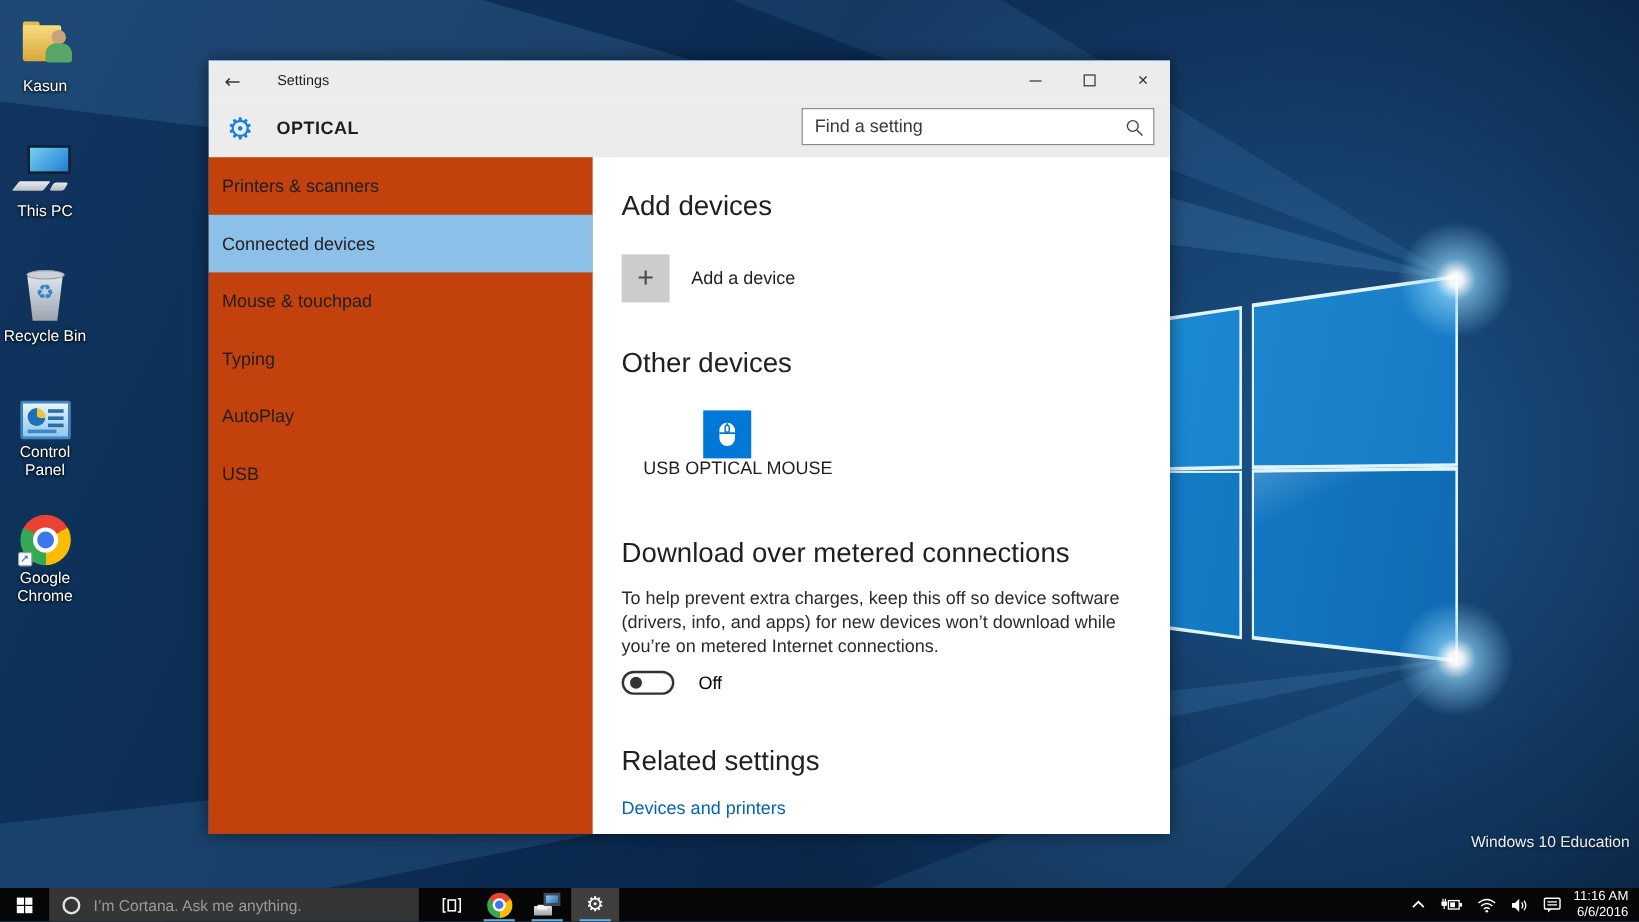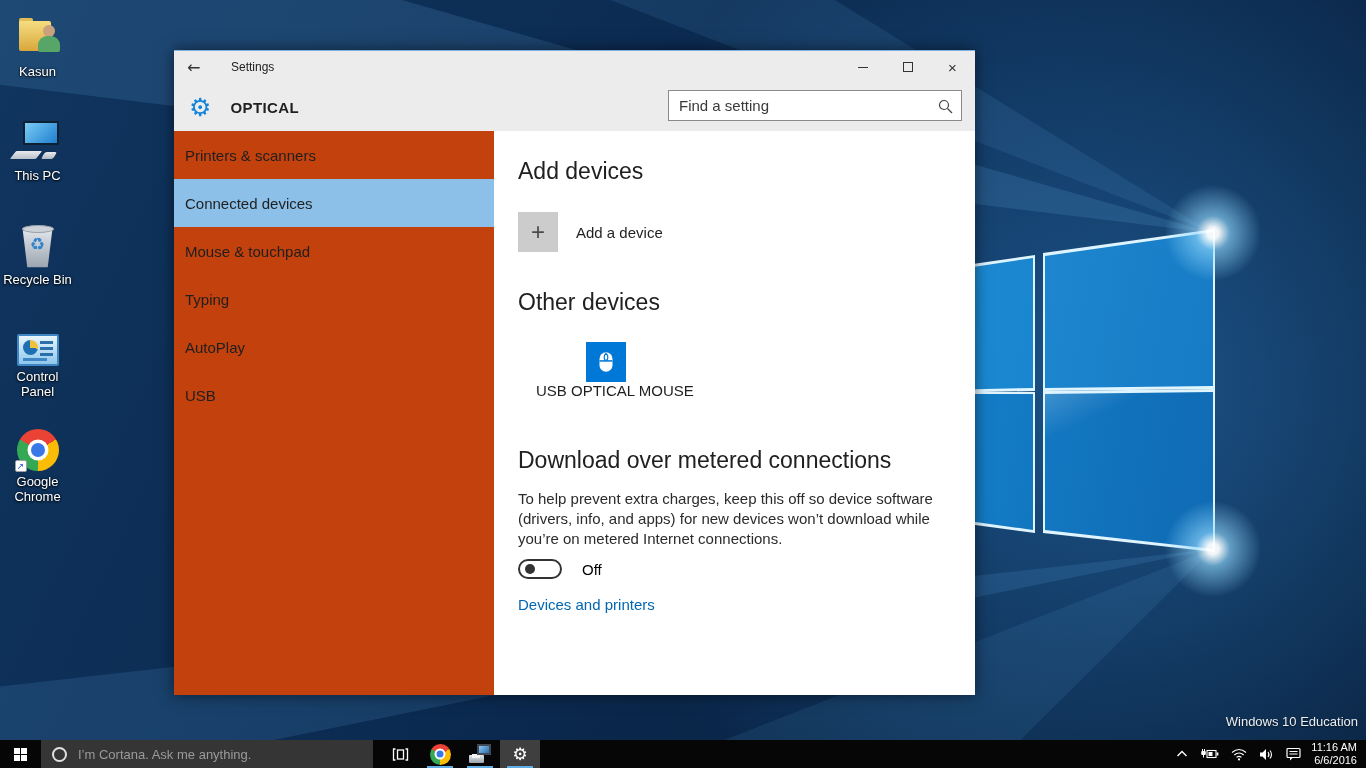--- a/index.html
+++ b/index.html
@@ -107,28 +107,28 @@
   .tile.mouse { background:#0078d7; }
   .devrow .devlbl { margin-left:18px; font-size:15px; color:#1f1f1f; }
   .para { margin-top:15px; width:434px; font-size:15px; line-height:20px; color:#2b2b2b; }
   .togglerow { margin-top:10px; display:flex; align-items:center; cursor:pointer; width:fit-content; }
   .toggle { position:relative; width:44px; height:20px; border:2px solid #333; border-radius:11px; background:#fff; }
   .toggle .knob { position:absolute; left:5px; top:3px; width:10px; height:10px; border-radius:50%; background:#333; }
   .togglelbl { margin-left:20px; font-size:15px; color:#000; }
   .link { margin-top:17px; font-size:15px; color:#0066b4; cursor:pointer; width:fit-content; }
 
   
-  .watermark { position:absolute; right:8px; top:714px; font-size:13px; color:rgba(255,255,255,.92); text-shadow:0 1px 2px rgba(0,0,0,.6); }
+  .watermark { position:absolute; right:8px; top:694px; font-size:13px; color:rgba(255,255,255,.92); text-shadow:0 1px 2px rgba(0,0,0,.6); }
 
   
   .taskbar { position:absolute; left:0; right:0; bottom:0; height:28px; background:#060606; display:flex; align-items:stretch; z-index:5; }
   .startbtn { width:41px; display:flex; align-items:center; justify-content:center; cursor:pointer; }
   .startlogo { display:grid; grid-template-columns:6px 6px; grid-template-rows:6px 6px; gap:1px; }
   .startlogo i { background:#fff; display:block; }
-  .cortana { width:332px; background:#353535; display:flex; align-items:center; padding-left:11px; cursor:text; }
+  .cortana { width:308px; background:#353535; display:flex; align-items:center; padding-left:11px; cursor:text; }
   .cortana .circle { width:15px; height:15px; border:2px solid #e0e0e0; border-radius:50%; flex:none; }
   .cortana .hint { margin-left:11px; font-size:13px; color:#9a9a9a; white-space:nowrap; }
   .tbtn { position:relative; width:40px; display:flex; align-items:center; justify-content:center; cursor:pointer; }
   .tbtn.first { margin-left:7px; }
   .tbtn.active { background:#3f3f3f; }
   .tbtn.running::after { content:""; position:absolute; left:7px; right:7px; bottom:0; height:2px; background:#61aee6; }
   .tb-gear { font-family:"DejaVu Sans",sans-serif; font-size:17px; color:#fff; line-height:17px; }
   .chrome-sm { position:relative; width:21px; height:21px; border-radius:50%;
                background:conic-gradient(from 60deg,#fbbc05 0 120deg,#34a853 120deg 240deg,#ea4335 240deg 360deg); }
   .chrome-sm::before { content:""; position:absolute; left:50%; top:50%; width:11px; height:11px; transform:translate(-50%,-50%); border-radius:50%; background:#fff; }
@@ -283,20 +283,21 @@
         <span class="devlbl">USB OPTICAL MOUSE</span>
       </div>
       <h2 class="h-metered">Download over metered connections</h2>
       <p class="para">To help prevent extra charges, keep this off so device software (drivers, info, and apps) for new devices won’t download while you’re on metered Internet connections.</p>
       <div class="togglerow">
         <div class="toggle">
             <div class="knob"></div>
           </div>
         <span class="togglelbl">Off</span>
       </div>
+      <h2 class="h-related">Related settings</h2>
       <div class="link">Devices and printers</div>
     </div>
   </div>
 </div>
 
 <div class="watermark">Windows 10 Education</div>
 
 <div class="taskbar">
   <div class="startbtn">
     <div class="startlogo">

